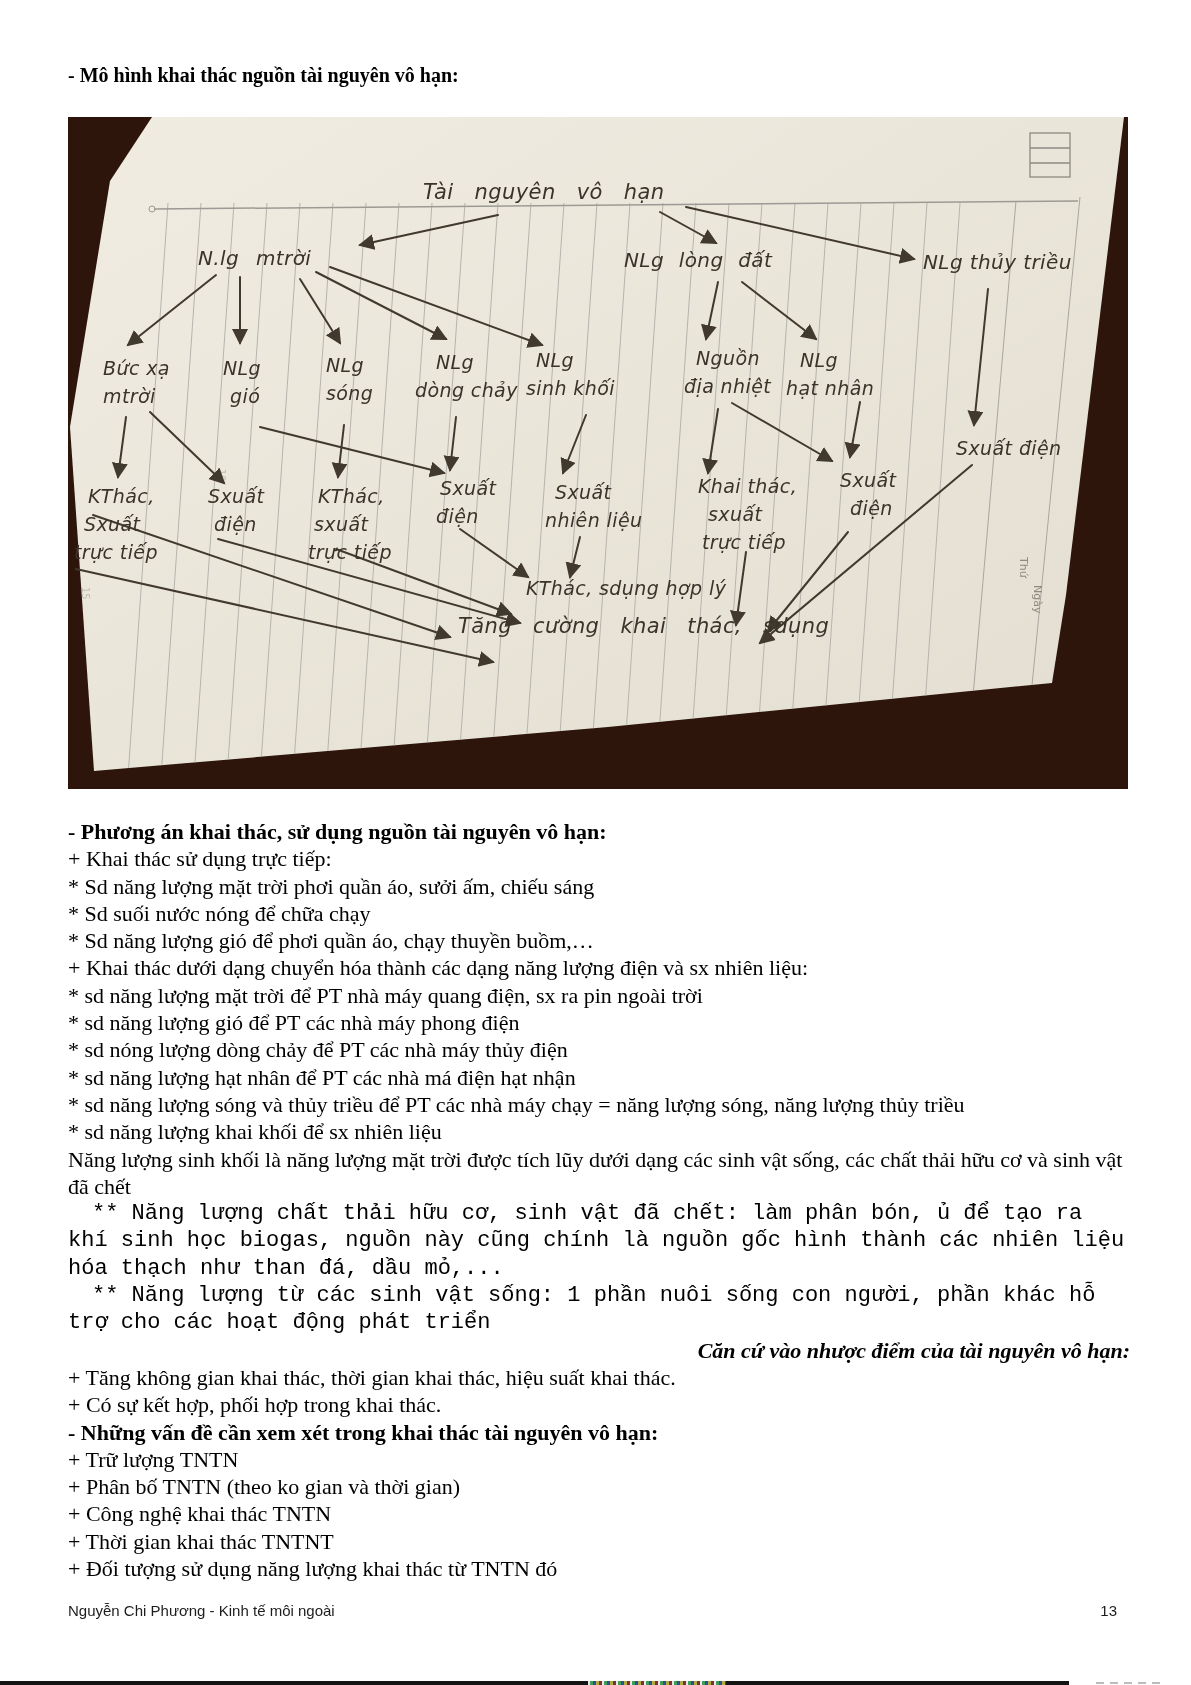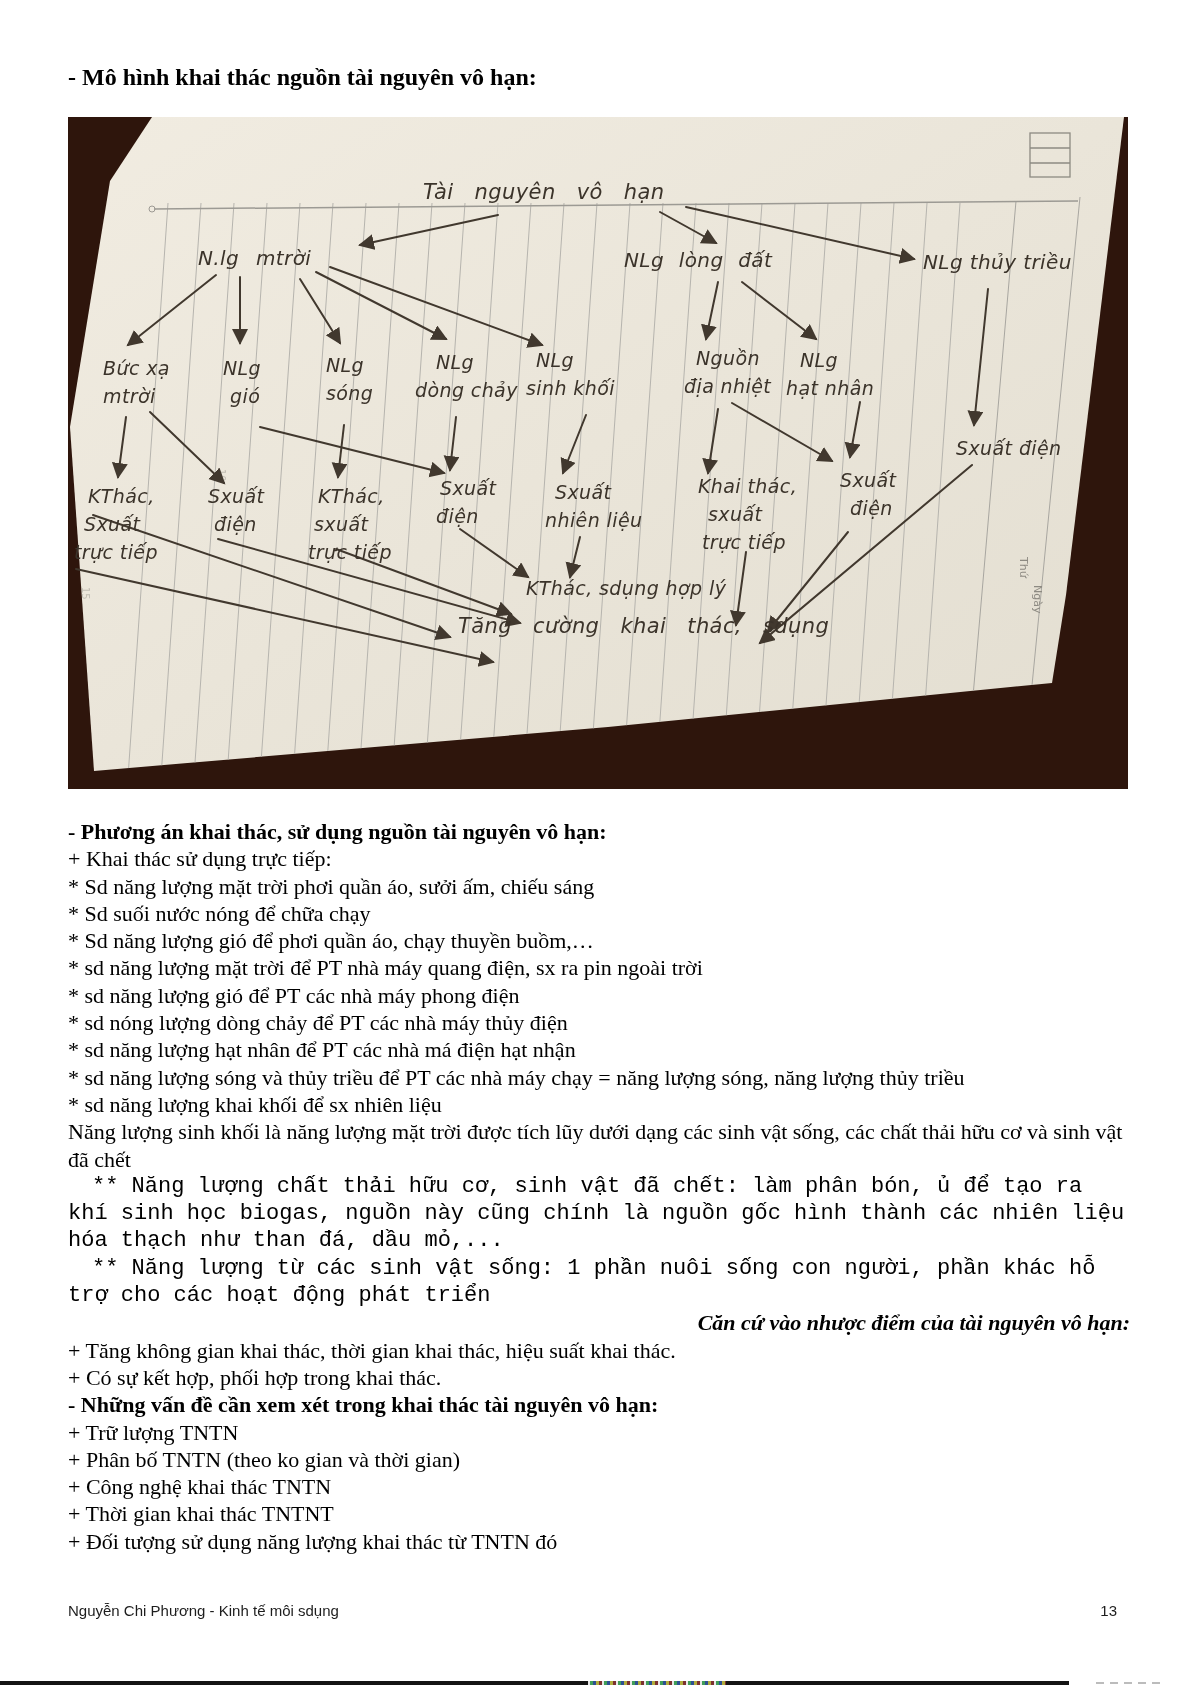--- a/index.html
+++ b/index.html
@@ -1,18 +1,18 @@
 <!DOCTYPE html>
 <html><head>
 <meta charset="utf-8">
 <style>
   html,body{margin:0;padding:0;background:#ffffff;}
   .page{position:relative;width:1191px;height:1685px;background:#ffffff;overflow:hidden;
         font-family:"Liberation Serif",serif;color:#000;}
-  .heading{position:absolute;left:68px;top:64px;font-size:24px;font-weight:bold;}
+  .heading{position:absolute;left:68px;top:64px;font-size:20px;font-weight:bold;}
   .photo{position:absolute;left:68px;top:117px;width:1060px;height:672px;background:#2e150c;}
   .photo svg{position:absolute;left:0;top:0;}
   .hand text{font-family:"DejaVu Sans",sans-serif;font-style:italic;fill:#3b332a;letter-spacing:.4px;}
   .margin-note{font-family:"DejaVu Sans",sans-serif;font-style:normal !important;fill:#8d8a82 !important;}
   .content{position:absolute;left:68px;top:818px;width:1062px;font-size:22px;line-height:27.3px;}
   .content p{margin:0;}
   .content p.bold{font-weight:bold;}
   .content p.bold-italic{font-weight:bold;font-style:italic;text-align:right;}
   .content p.indent{text-indent:24px;font-family:Liberation Mono, monospace;}
   .footer{position:absolute;left:68px;top:1602px;width:1049px;display:flex;justify-content:space-between;
@@ -145,20 +145,21 @@
         </g>
     </svg>
   </div>
 
   <div class="content" id="contentBlock">
       <p class="bold">- Phương án khai thác, sử dụng nguồn tài nguyên vô hạn:</p>
       <p class="normal">+ Khai thác sử dụng trực tiếp:</p>
       <p class="normal">* Sd năng lượng mặt trời phơi quần áo, sưởi ấm, chiếu sáng</p>
       <p class="normal">* Sd suối nước nóng để chữa chạy</p>
       <p class="normal">* Sd năng lượng gió để phơi quần áo, chạy thuyền buồm,…</p>
+      <p class="normal">+ Khai thác dưới dạng chuyển hóa thành các dạng năng lượng điện và sx nhiên liệu:</p>
       <p class="normal">* sd năng lượng mặt trời để PT nhà máy quang điện, sx ra pin ngoài trời</p>
       <p class="normal">* sd năng lượng gió để PT các nhà máy phong điện</p>
       <p class="normal">* sd nóng lượng dòng chảy để PT các nhà máy thủy điện</p>
       <p class="normal">* sd năng lượng hạt nhân để PT các nhà má điện hạt nhận</p>
       <p class="normal">* sd năng lượng sóng và thủy triều để PT các nhà máy chạy = năng lượng sóng, năng lượng thủy triều</p>
       <p class="normal">* sd năng lượng khai khối để sx nhiên liệu</p>
       <p class="normal">Năng lượng sinh khối là năng lượng mặt trời được tích lũy dưới dạng các sinh vật sống, các chất thải hữu cơ và sinh vật đã chết</p>
       <p class="normal indent">** Năng lượng chất thải hữu cơ, sinh vật đã chết: làm phân bón, ủ để  tạo ra khí sinh học biogas, nguồn này cũng chính là nguồn gốc hình thành các nhiên liệu hóa thạch như than đá, dầu mỏ,...</p>
       <p class="normal indent">** Năng lượng từ các sinh vật sống: 1 phần nuôi sống con người, phần khác hỗ trợ cho các hoạt động phát triển</p>
       <p class="bold-italic">Căn cứ vào nhược điểm của tài nguyên vô hạn:</p>
@@ -166,21 +167,21 @@
       <p class="normal">+ Có sự kết hợp, phối hợp trong khai thác.</p>
       <p class="bold">- Những vấn đề cần xem xét trong khai thác tài nguyên vô hạn:</p>
       <p class="normal">+ Trữ lượng TNTN</p>
       <p class="normal">+ Phân bố TNTN (theo ko gian và thời gian)</p>
       <p class="normal">+ Công nghệ khai thác TNTN</p>
       <p class="normal">+ Thời gian khai thác TNTNT</p>
       <p class="normal">+ Đối tượng sử dụng năng lượng khai thác từ TNTN đó</p>
     </div>
 
   <div class="footer">
-    <span>Nguyễn Chi Phương - Kinh tế môi sdụng</span>
+    <span>Nguyễn Chi Phương - Kinh tế môi ngoài</span>
     <span>13</span>
   </div>
 
   <div class="bottombar">
     <span class="specks"></span>
   </div>
   <div class="dashes"></div>
 
 </div>
 

